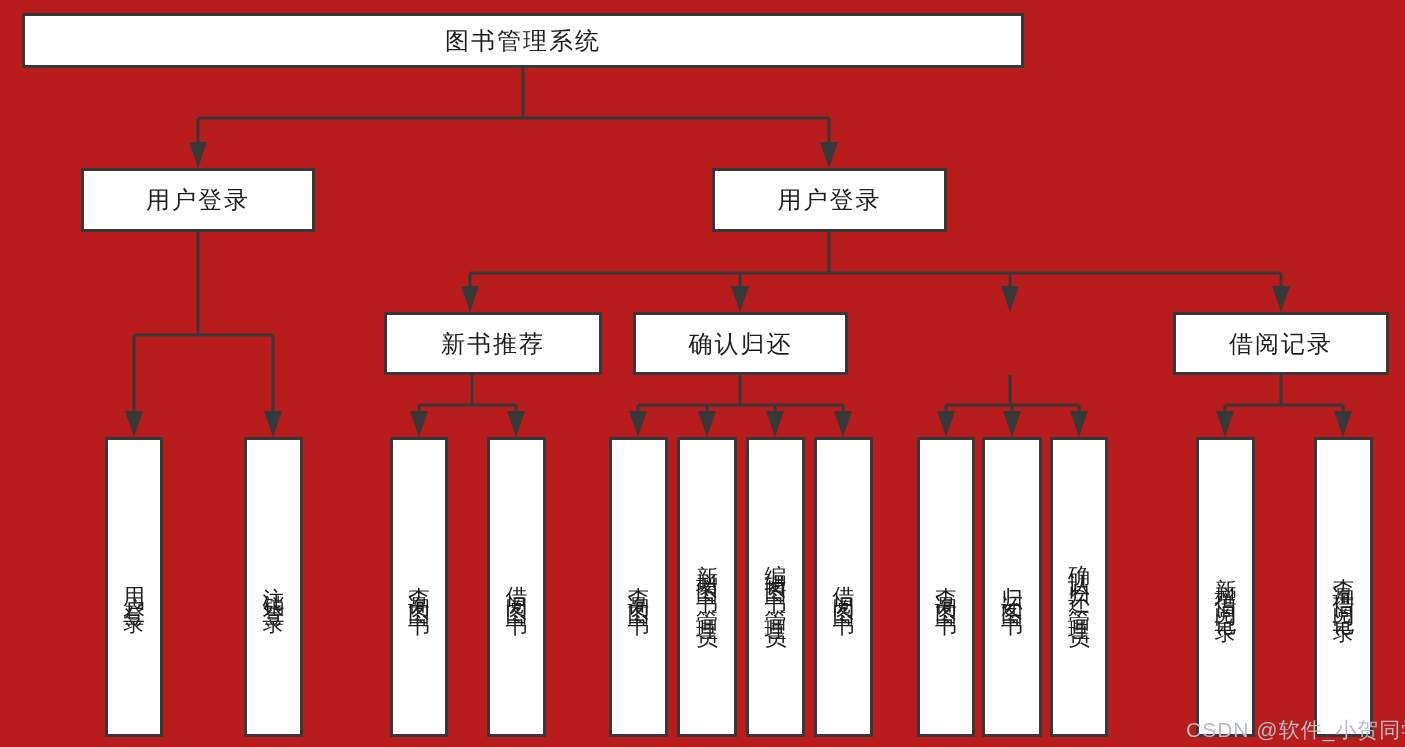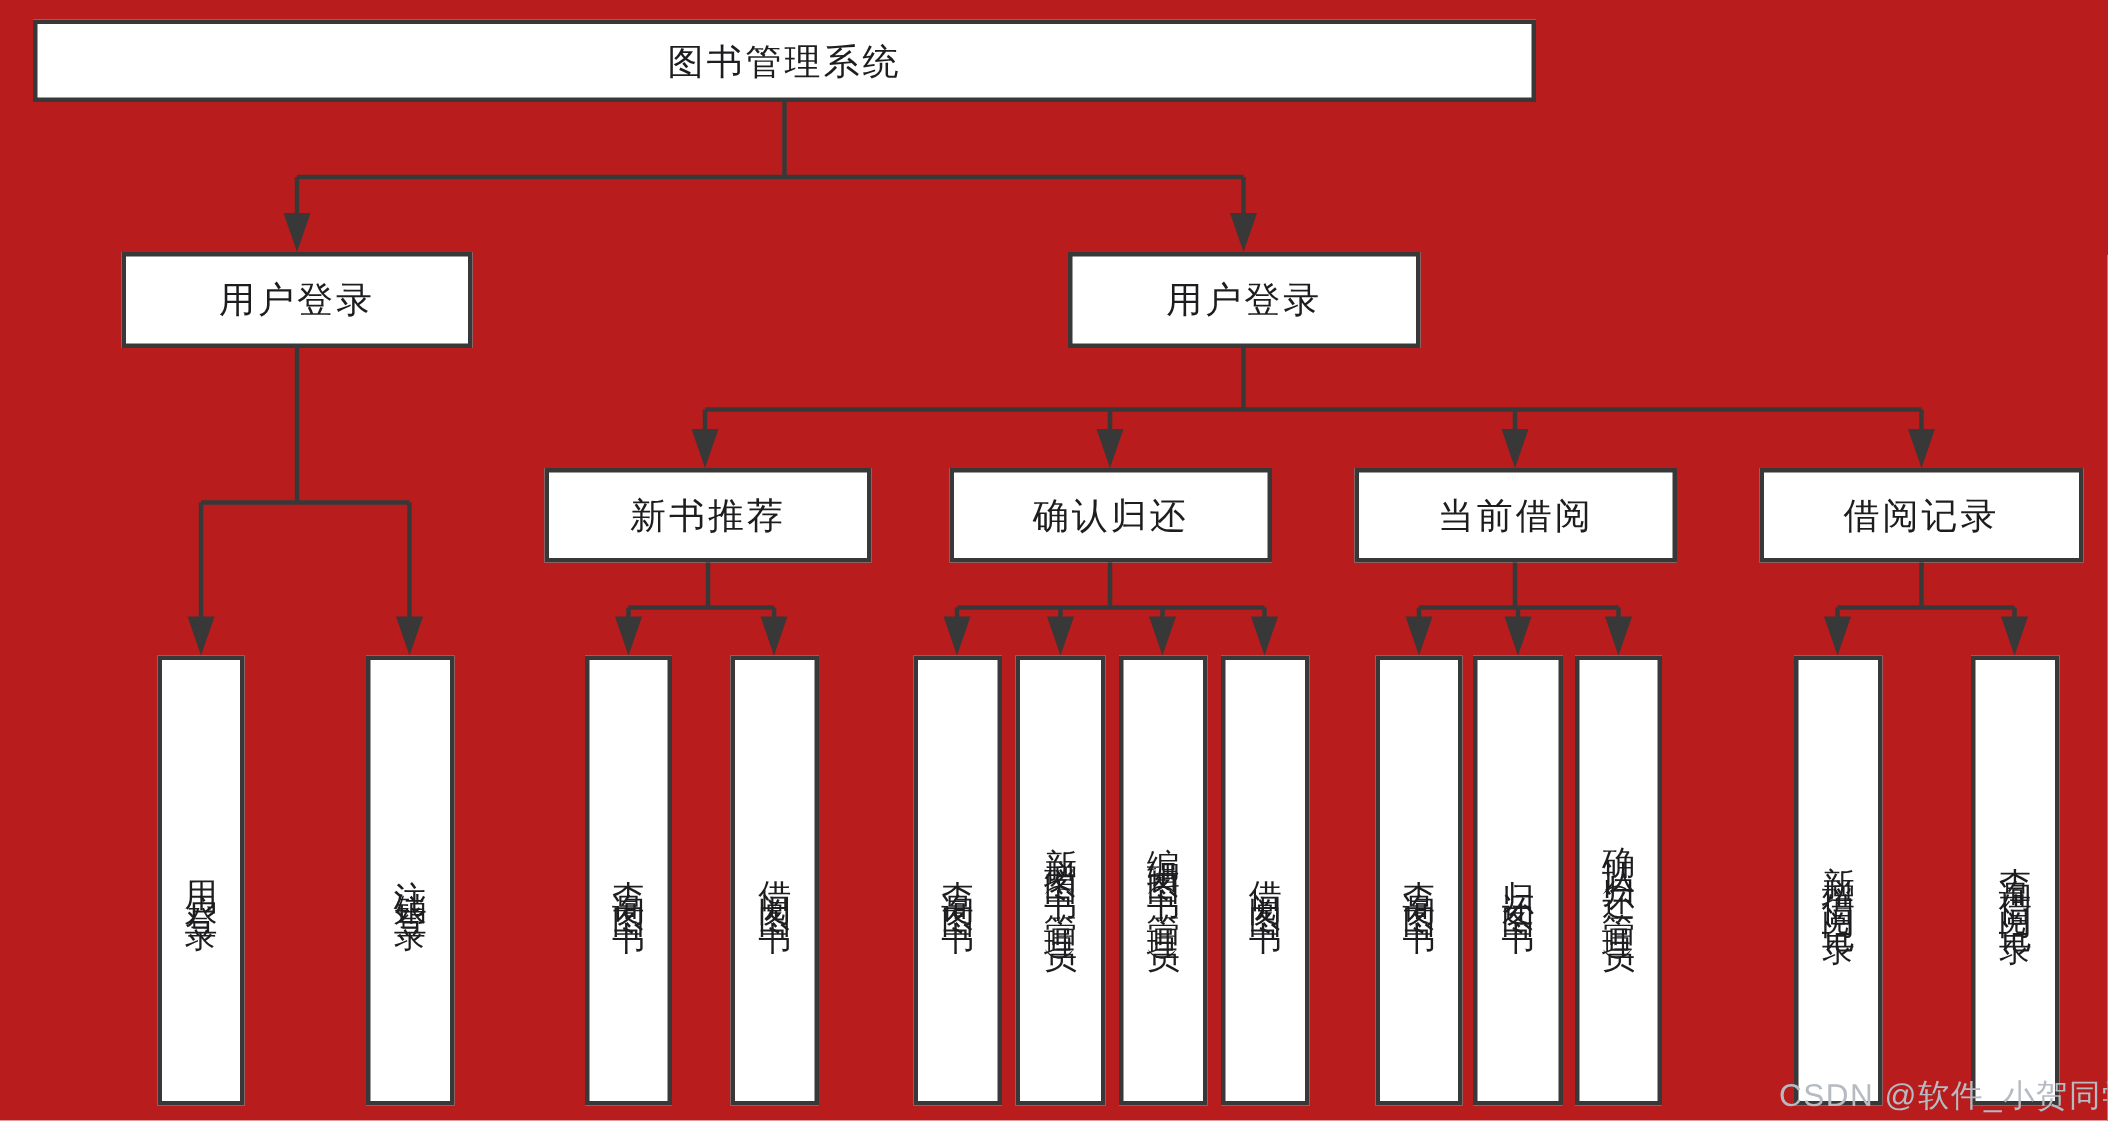--- a/index.html
+++ b/index.html
@@ -64,23 +64,22 @@
         <polygon points="1216,411 1234,411 1225,437"></polygon>
         <polygon points="1334,411 1352,411 1343,437"></polygon>
       </g>
   </svg>
 
   <div class="node" style="left:22px;top:13px;width:1002px;height:55px">图书管理系统</div>
 
   <div class="node" style="left:81px;top:168px;width:234px;height:64px">用户登录</div>
   <div class="node" style="left:712px;top:168px;width:235px;height:64px">用户登录</div>
 
-  <div class="node" style="left:363px;top:312px;width:218px;height:63px">新书推荐</div>
+  <div class="node" style="left:384px;top:312px;width:218px;height:63px">新书推荐</div>
   <div class="node" style="left:633px;top:312px;width:215px;height:63px">确认归还</div>
-  <div class="node" style="left:903px;top:312px;width:215px;height:63px">当前借阅</div>
   <div class="node" style="left:1173px;top:312px;width:216px;height:63px">借阅记录</div>
 
   <div class="node leaf" style="left:105px;top:437px;width:58px;height:300px">用户登录</div>
   <div class="node leaf" style="left:244px;top:437px;width:59px;height:300px">注销登录</div>
 
   <div class="node leaf" style="left:390px;top:437px;width:58px;height:300px">查询图书</div>
   <div class="node leaf" style="left:487px;top:437px;width:59px;height:300px">借阅图书</div>
 
   <div class="node leaf" style="left:609px;top:437px;width:59px;height:300px">查询图书</div>
   <div class="node leaf" style="left:677px;top:437px;width:60px;height:300px">新增图书（管理员）</div>

